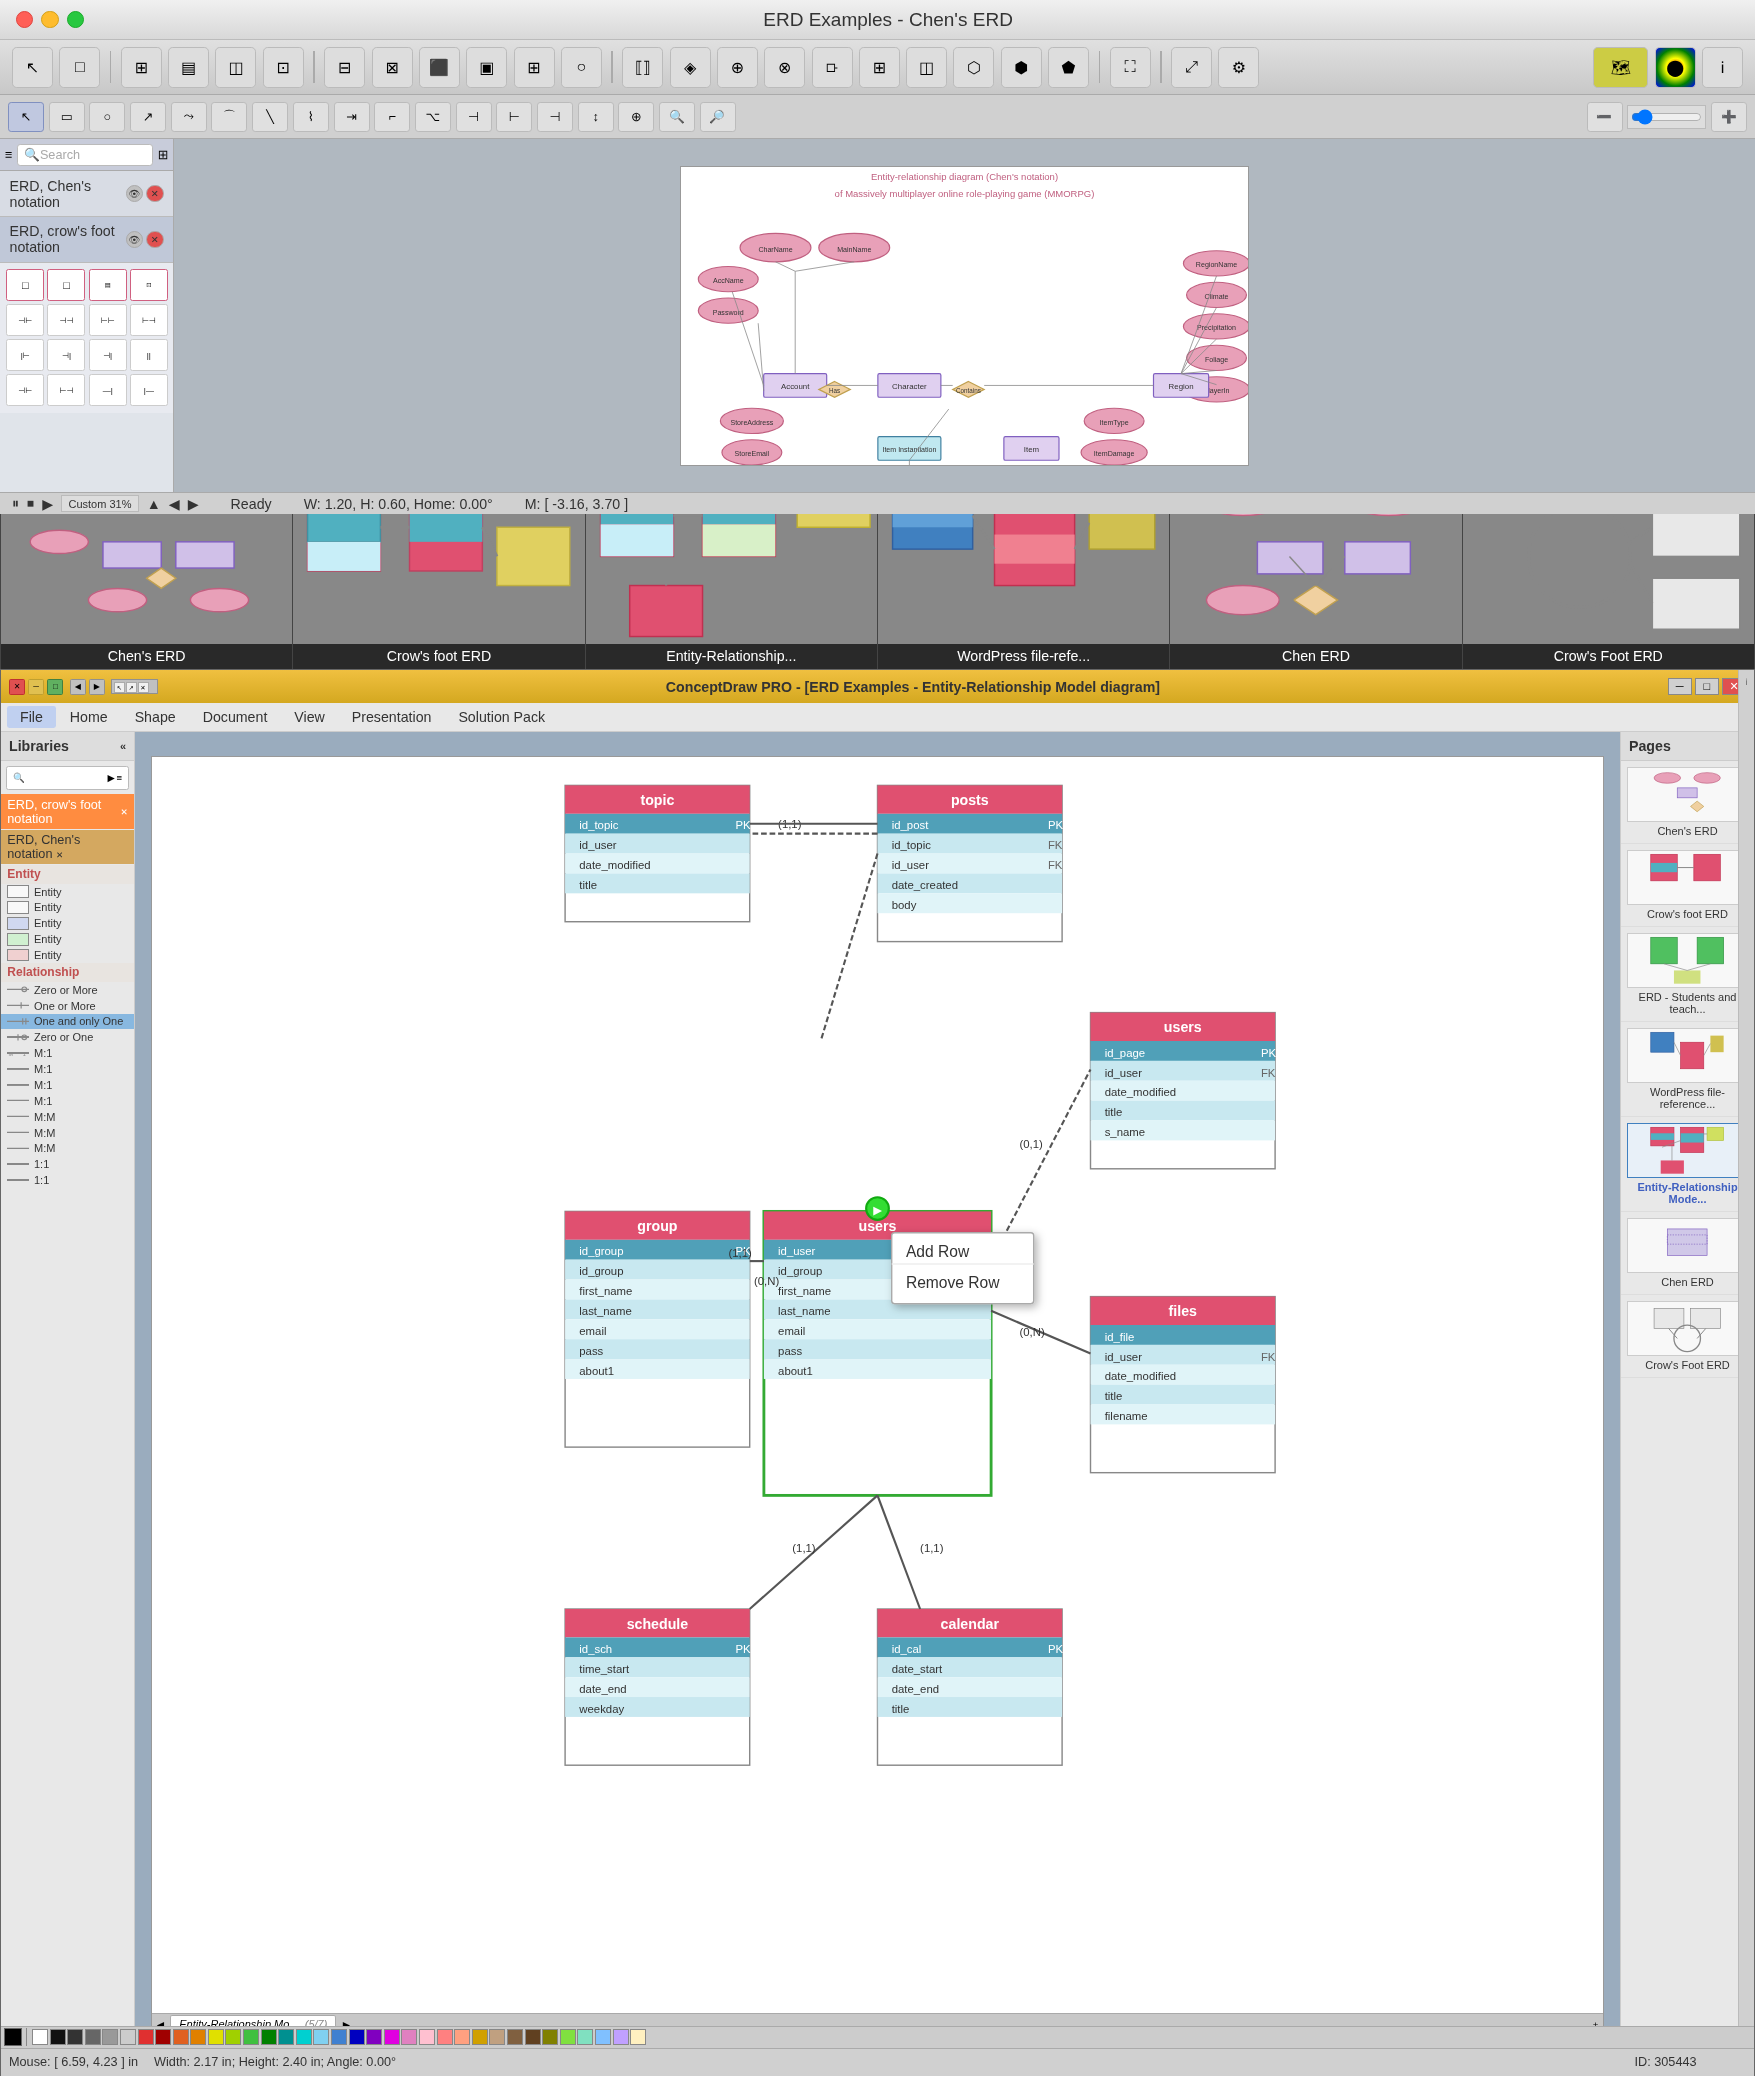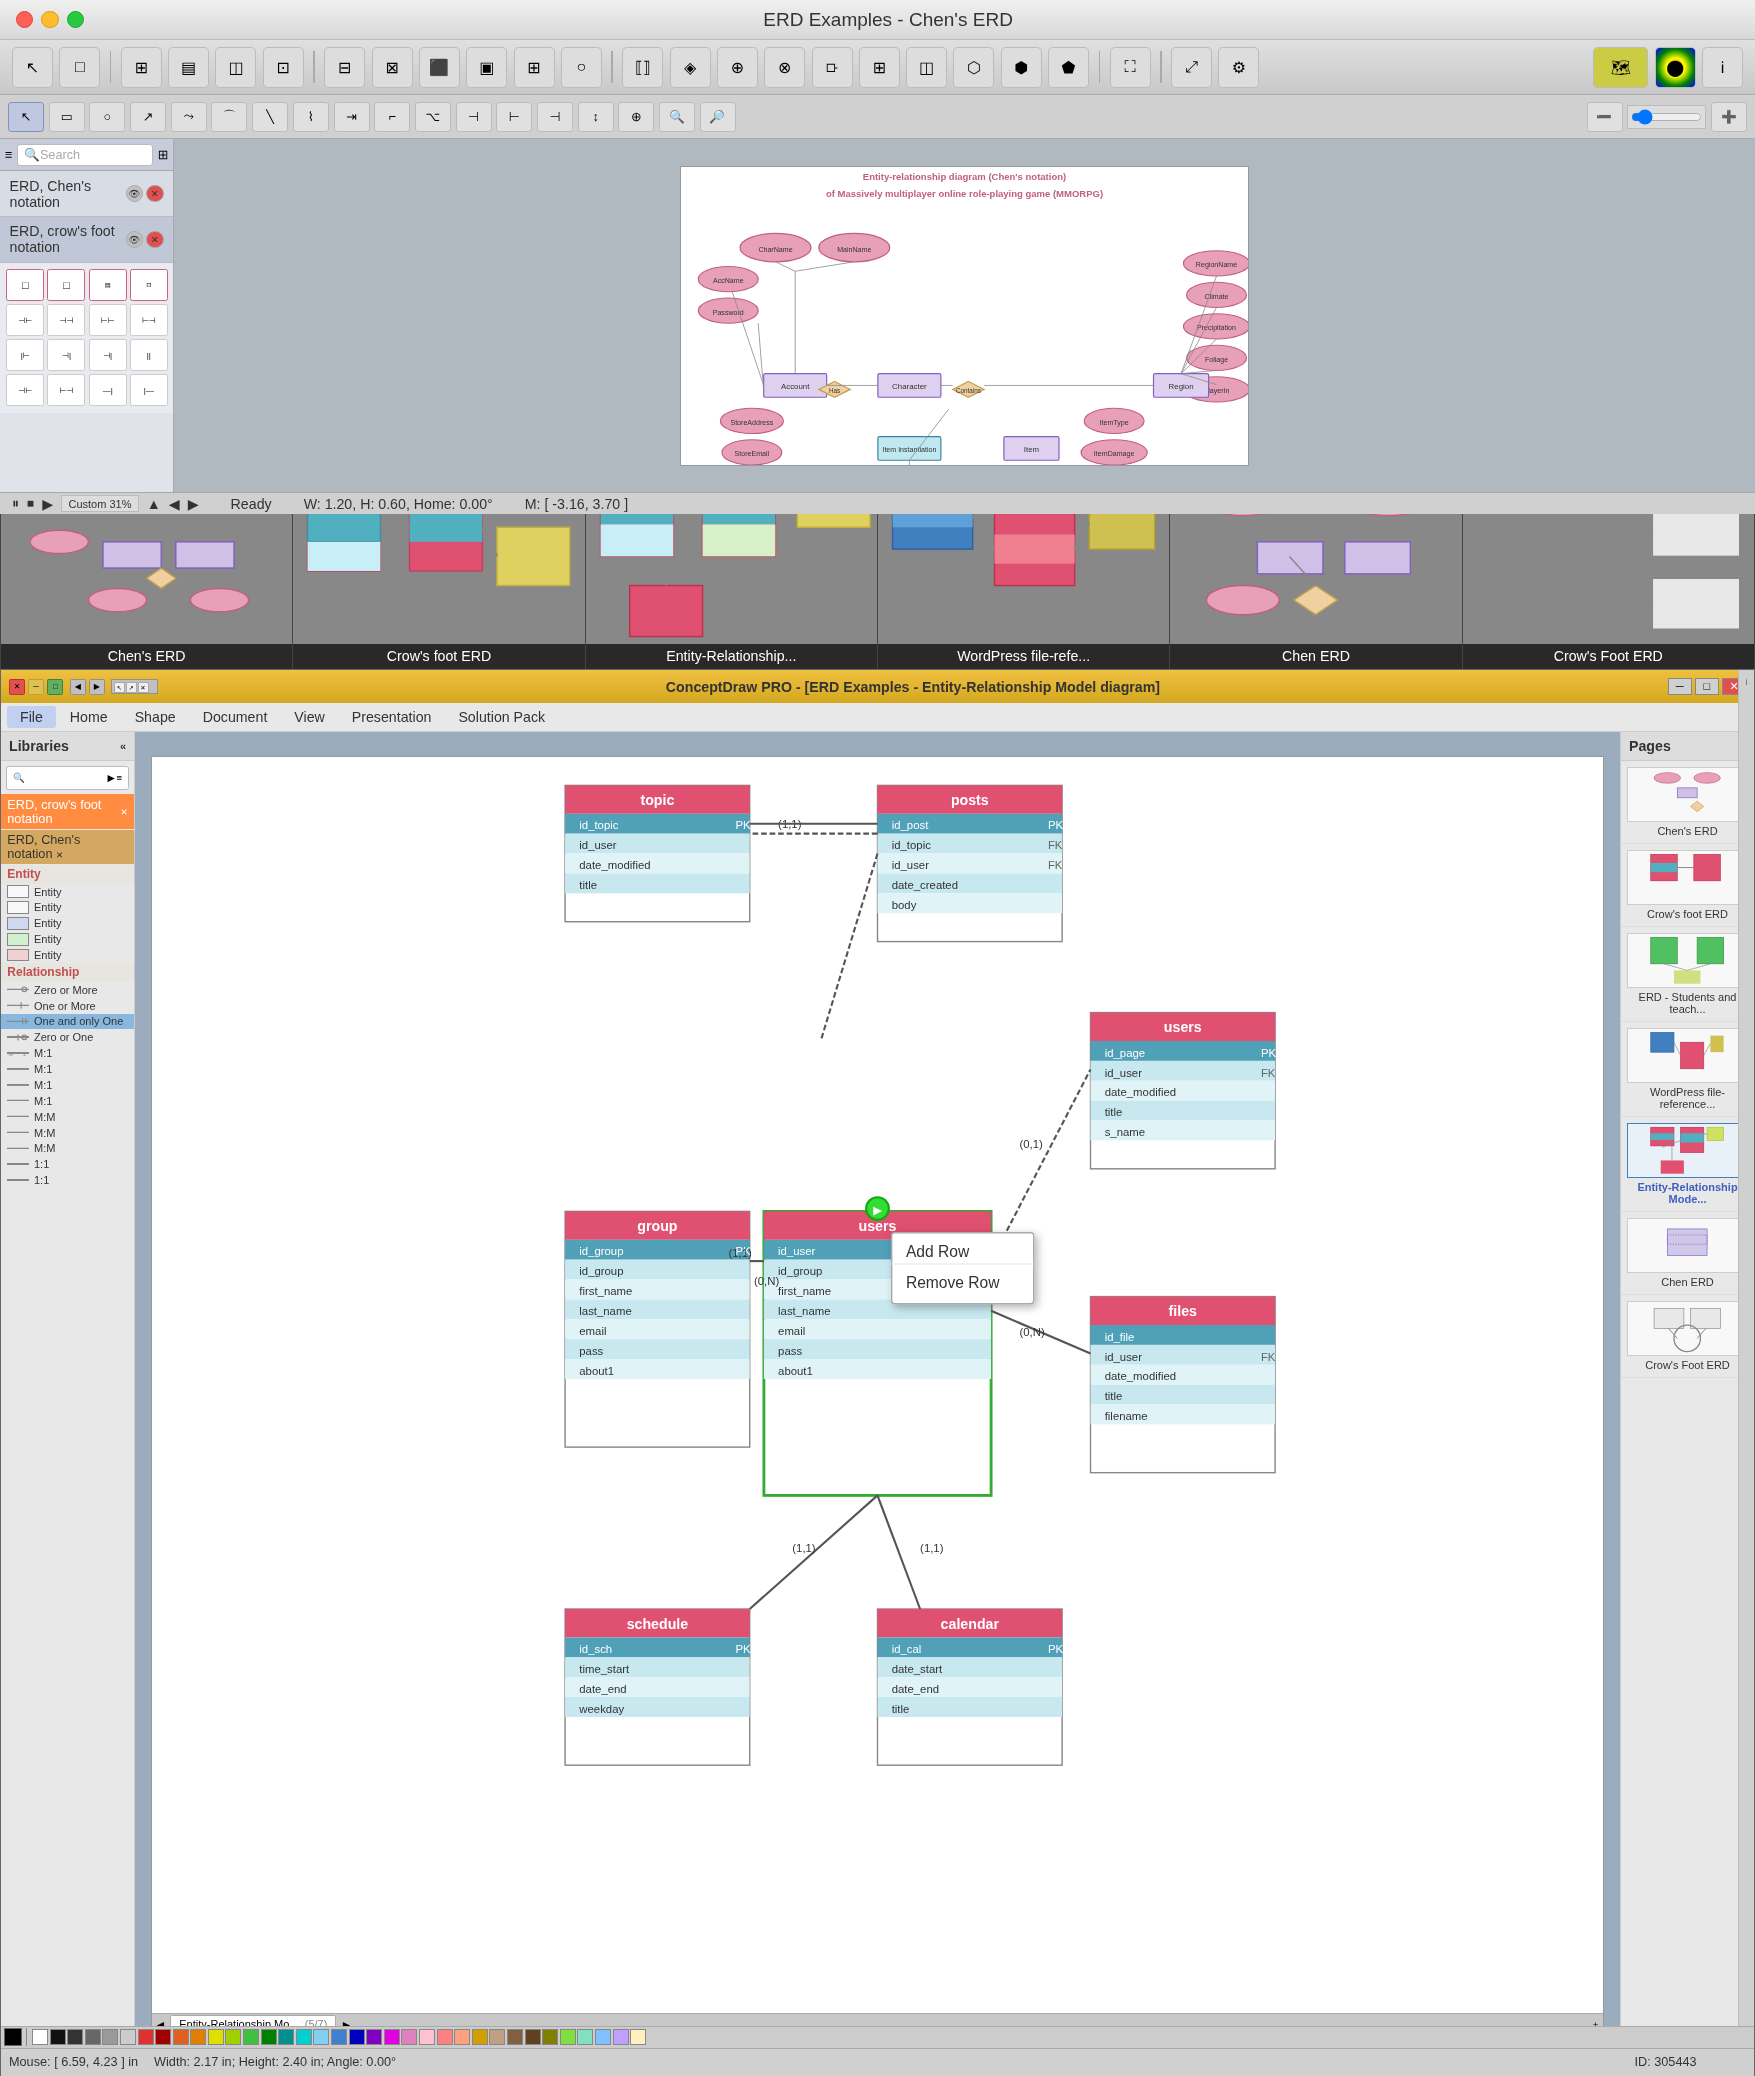--- a/index.html
+++ b/index.html
@@ -174,21 +174,21 @@
       border: 0.8px solid #999;
       position: relative;
       overflow: hidden;
     }
 
     .diagram-title {
       text-align: center;
       font-size: 9.5px;
       color: #c06080;
       padding: 4.7px 0 1.6px;
-      font-weight: bold;
+      font-weight: normal;
     }
 
     
     .mac-statusbar {
       position: absolute;
       top: 492px;
       left: 0;
       width: 100%;
       height: 22px;
       background: #d0d0d0;
@@ -506,20 +506,21 @@
       border-top: 0.8px solid #aaa;
     }
 
     .canvas-tab {
       padding: 1.6px 8px;
       font-size: 11px;
       background: #e0e0e0;
       border: 0.8px solid #aaa;
       border-radius: 2.4px 2.4px 0 0;
       cursor: pointer;
+      font-style: italic;
     }
 
     .canvas-tab.active {
       background: white;
       border-bottom-color: white;
     }
 
     
     .diagram-svg {
       width: 100%;

